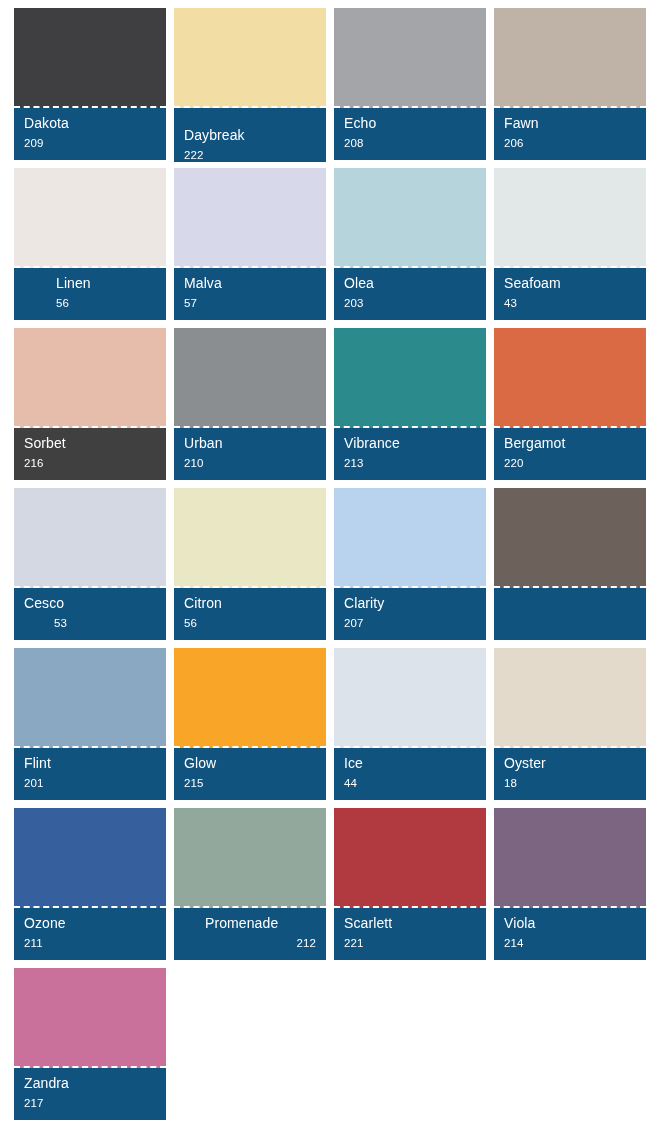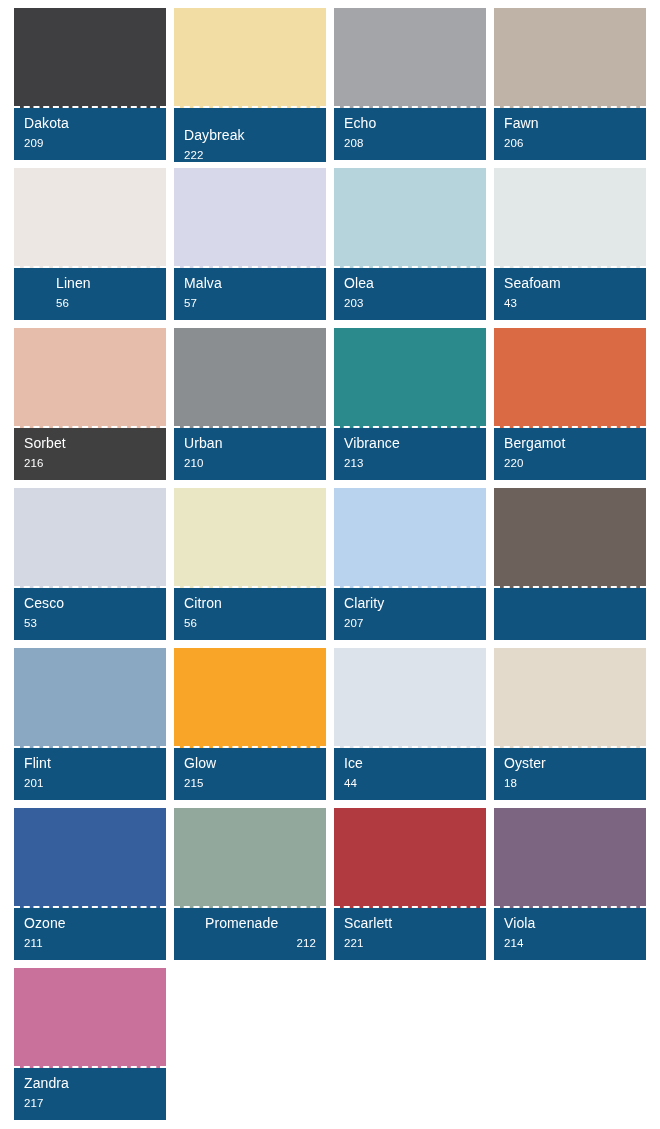--- a/index.html
+++ b/index.html
@@ -150,21 +150,21 @@
       <div class="swatch-color" style="background: rgb(217, 106, 68); border-bottom-color: rgb(255, 255, 255);"></div>
       <div class="swatch-info" style="background: rgb(16, 83, 127);">
         <div class="swatch-name" style="color: rgb(255, 255, 255);">Bergamot</div>
         <div class="swatch-code" style="color: rgb(255, 255, 255);">220</div>
       </div>
     </div>
     <div class="swatch-card">
       <div class="swatch-color" style="background: rgb(211, 216, 226); border-bottom-color: rgb(255, 255, 255);"></div>
       <div class="swatch-info" style="background: rgb(16, 83, 127);">
         <div class="swatch-name" style="color: rgb(255, 255, 255);">Cesco</div>
-        <div class="swatch-code" style="color: rgb(255, 255, 255);">53</div>
+        <div class="swatch-code" style="color: rgb(255, 255, 255); margin-left: 30px;">53</div>
       </div>
     </div>
     <div class="swatch-card">
       <div class="swatch-color" style="background: rgb(234, 231, 196); border-bottom-color: rgb(255, 255, 255);"></div>
       <div class="swatch-info" style="background: rgb(16, 83, 127);">
         <div class="swatch-name" style="color: rgb(255, 255, 255);">Citron</div>
         <div class="swatch-code" style="color: rgb(255, 255, 255);">56</div>
       </div>
     </div>
     <div class="swatch-card">

